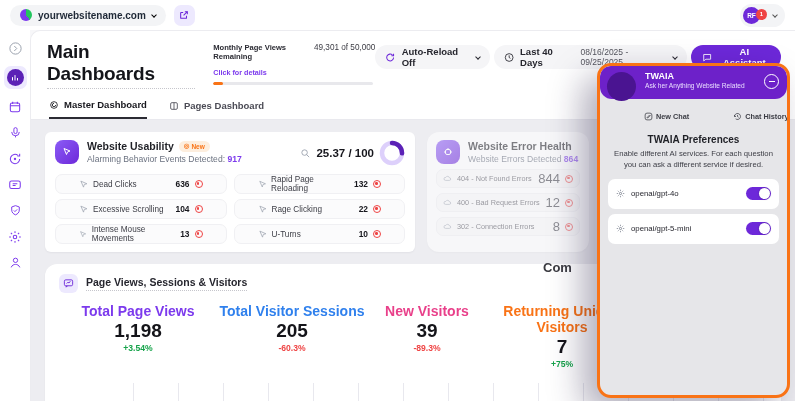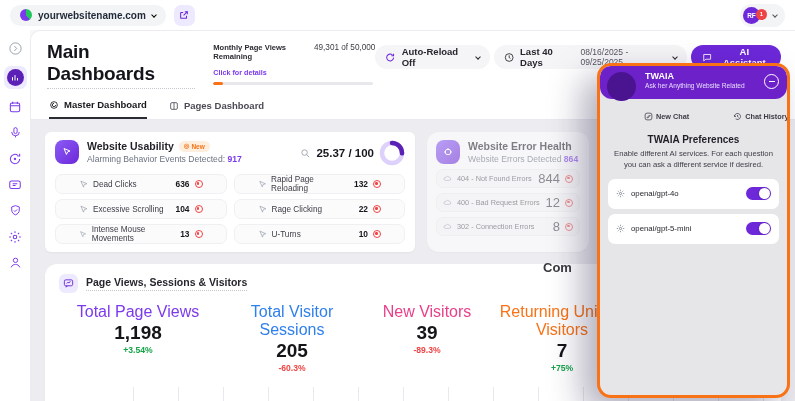--- a/index.html
+++ b/index.html
@@ -73,21 +73,21 @@
 
   .frag{position:absolute;left:512px;top:140px;font-size:13px;font-weight:600;color:#3a3a40;z-index:5;}
 
   
   .stats-card{margin-top:12px;padding:10px 14px;height:175px;position:relative;overflow:hidden;}
   .sec-head{display:flex;align-items:center;gap:8px;}
   .sec-ic{width:19px;height:19px;border-radius:6px;background:#ede9fe;color:#6d28d9;display:flex;align-items:center;justify-content:center;}
   .sec-title{font-size:10.5px;font-weight:700;color:#26262e;border-bottom:1px dotted #c6c6cc;padding-bottom:2px;}
   .stats-row{display:flex;margin-top:10px;}
   .stat{text-align:center;}
-  .stat .lbl{font-size:16px;font-weight:400;}
+  .stat .lbl{font-size:14px;font-weight:700;}
   .stat .val{font-size:19px;font-weight:600;color:#141419;margin-top:2px;line-height:1.1;}
   .stat .chg{font-size:8.6px;font-weight:700;margin-top:1px;}
   .chart{position:relative;margin-top:14px;height:80px;}
   .ylab{position:absolute;left:2px;font-size:7.4px;color:#9ca3af;text-align:right;}
   .plot{position:absolute;left:30px;right:-14px;top:0;bottom:-20px;background:repeating-linear-gradient(90deg,transparent 0 44px,#e8e8ee 44px 45px);}
   .plot svg{position:absolute;left:0;top:0;}
 
   
   .overlay{position:absolute;left:597px;top:63px;width:193px;height:335px;background:#e6e6e9;border:3px solid #f97316;border-radius:14px;z-index:20;box-shadow:-14px 14px 34px rgba(30,20,60,.35);overflow:hidden;}
   .ov-head{position:relative;background:#6d21c9;height:33px;border-radius:10px 10px 12px 12px;padding:5px 8px 0 45px;}

